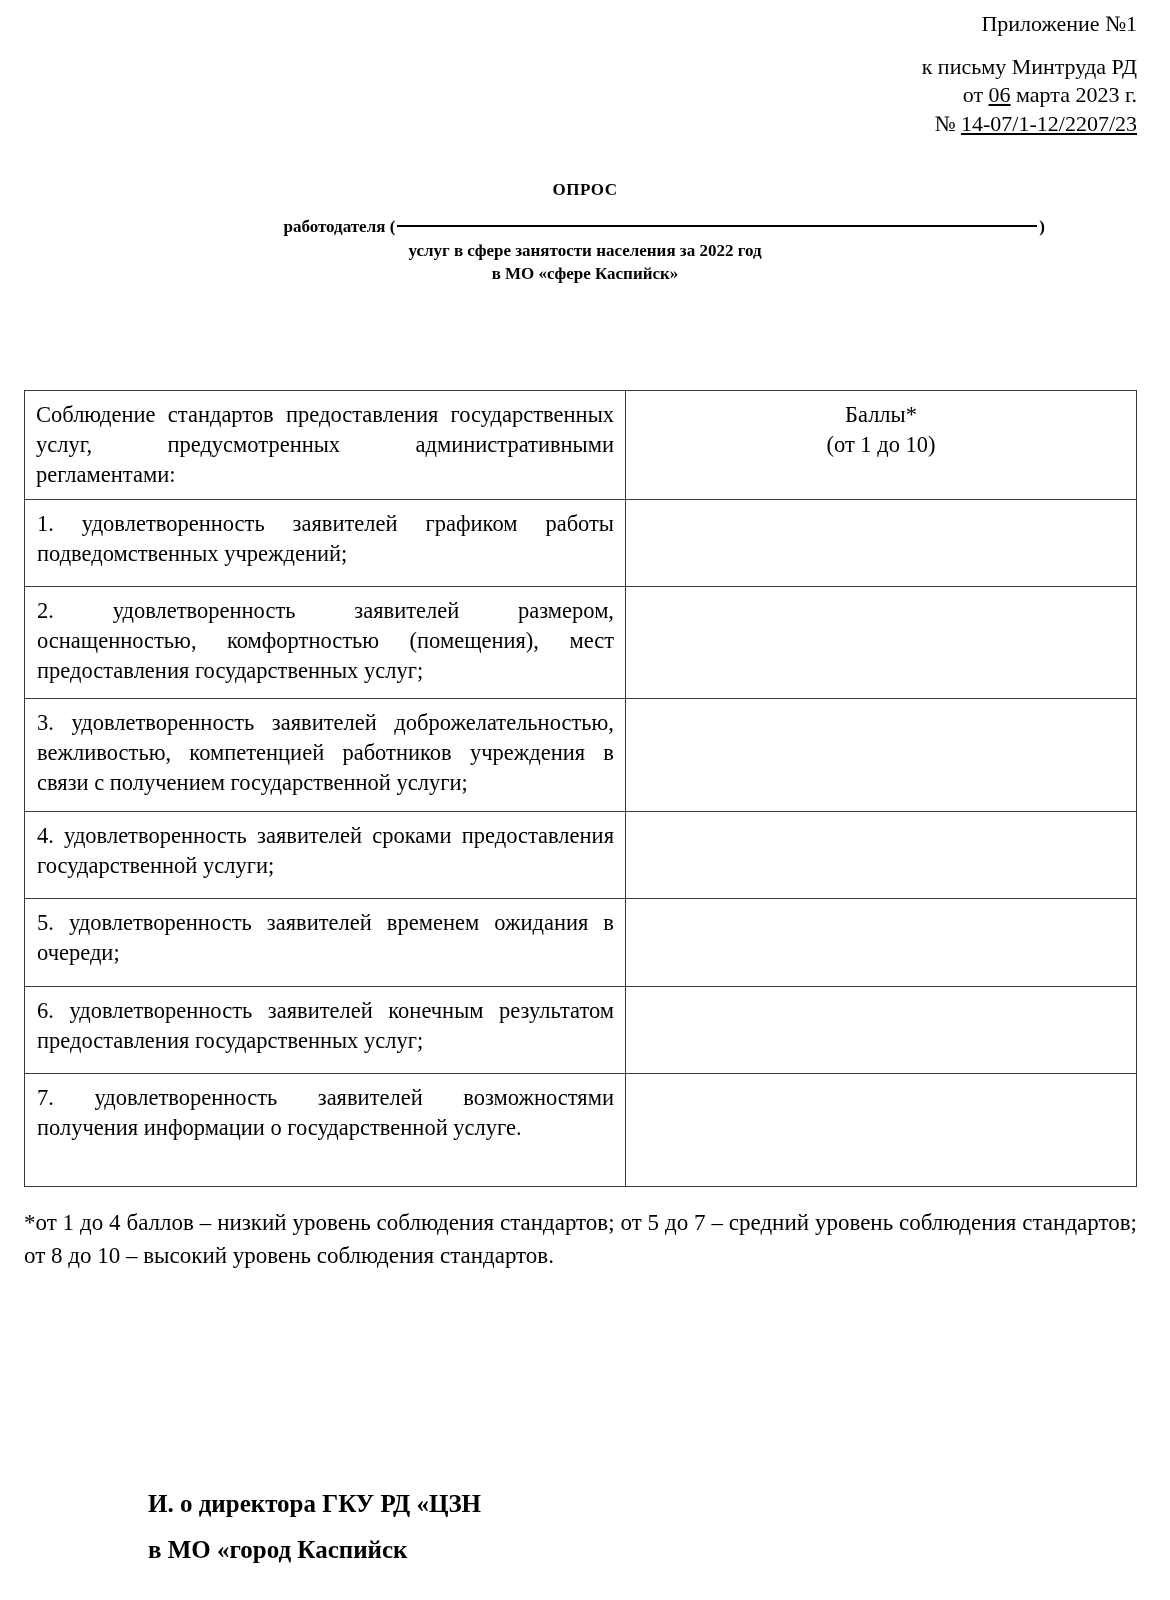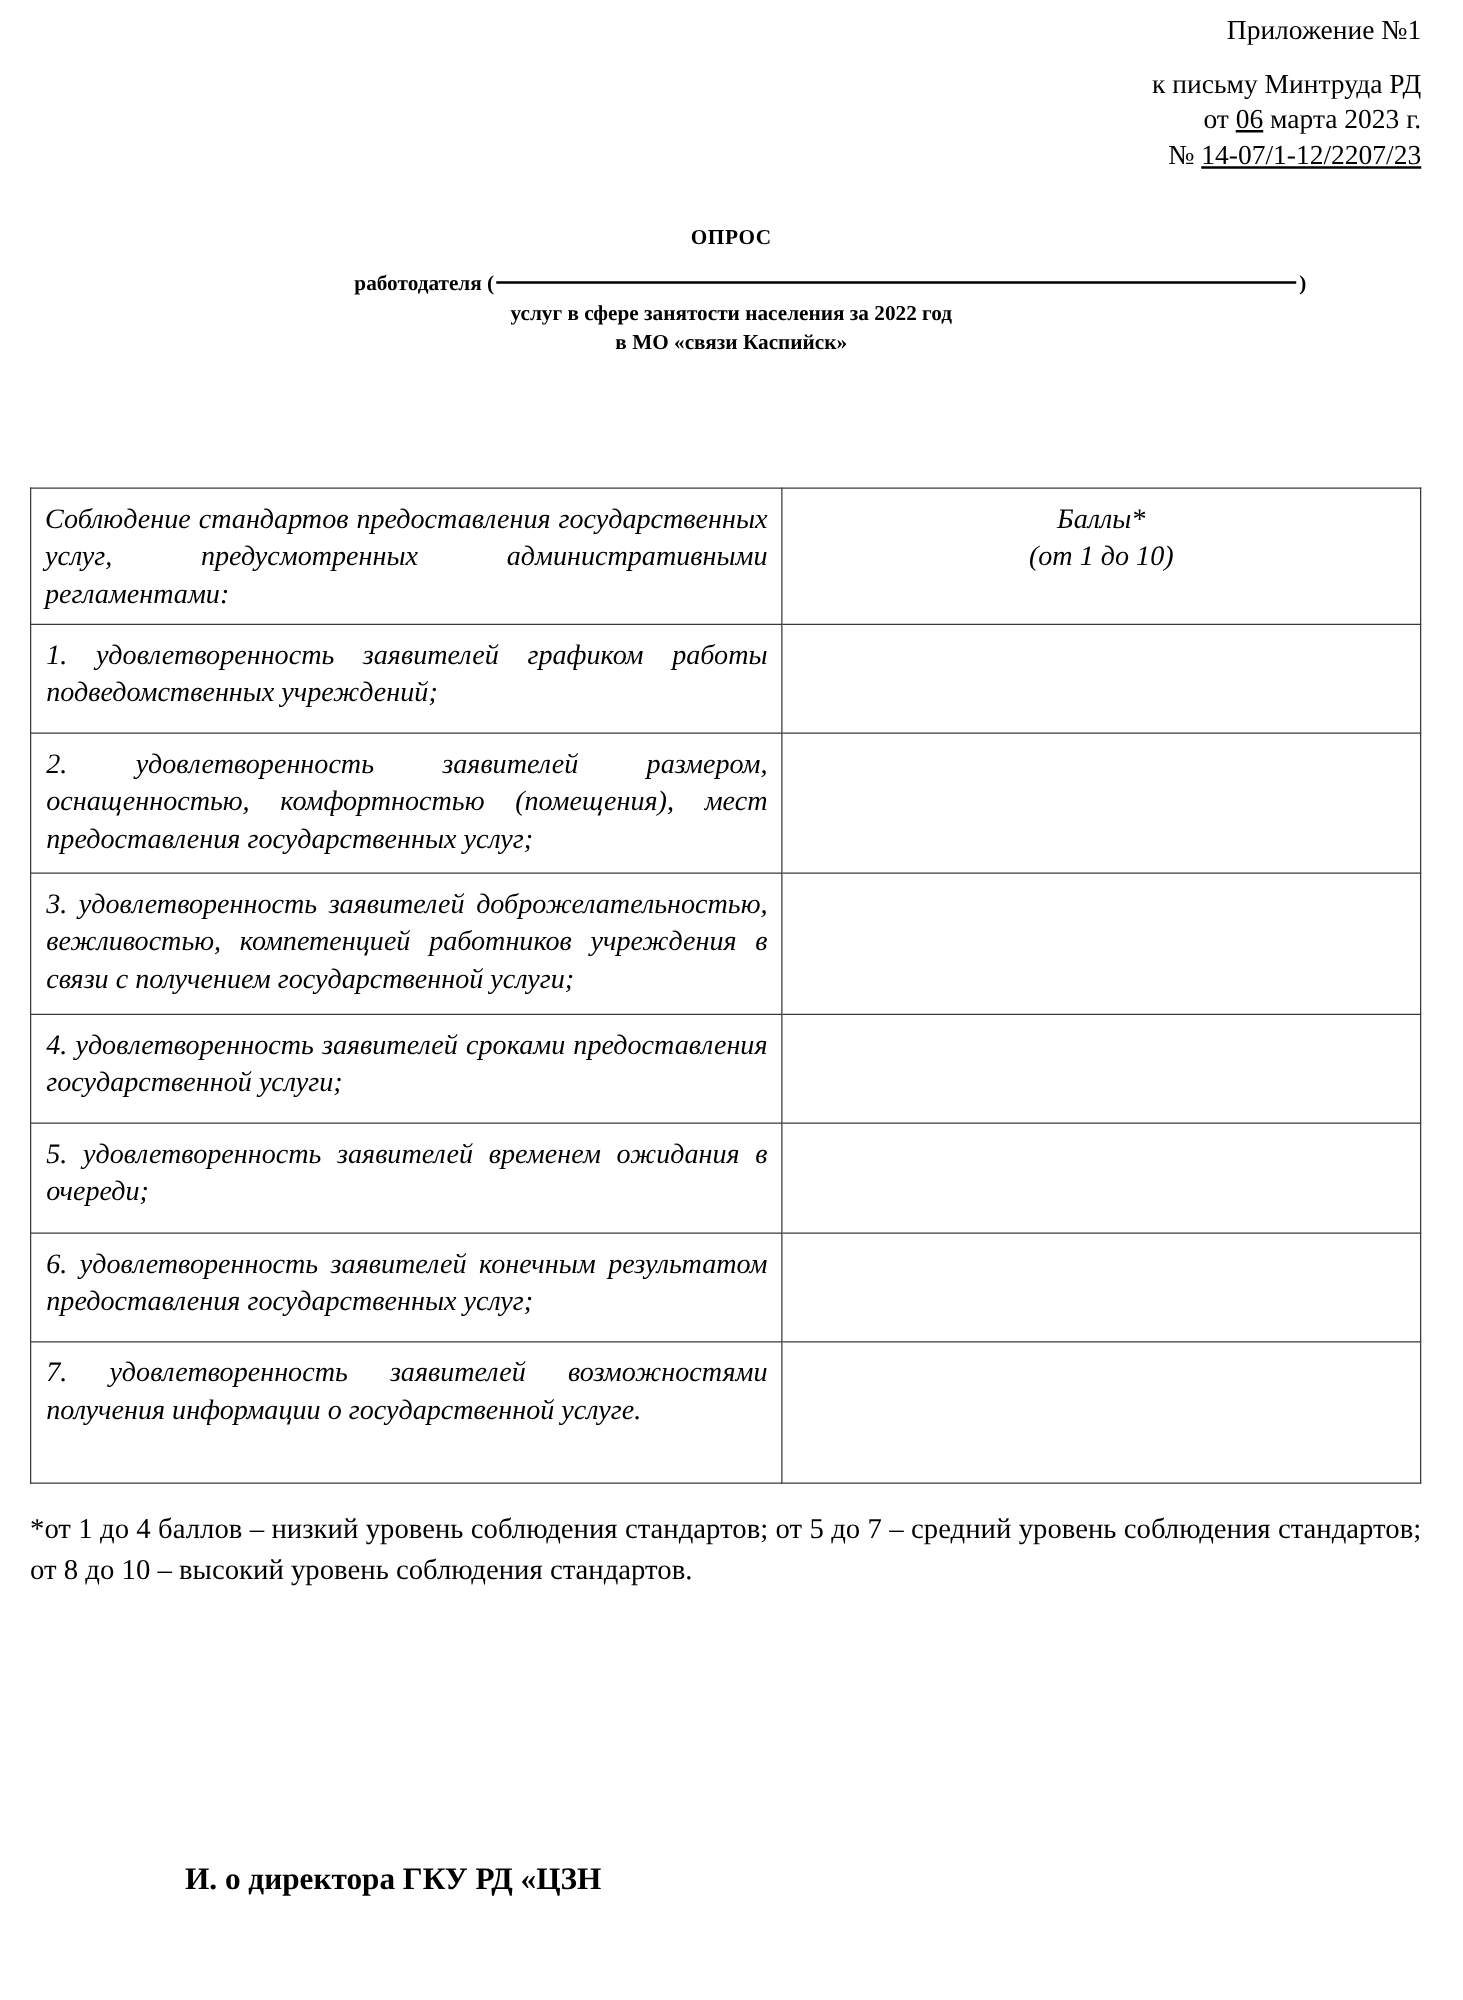--- a/index.html
+++ b/index.html
@@ -62,21 +62,20 @@
   
   .survey-table {
     position: absolute;
     left: 24px;
     top: 390px;
     width: 1113px;
     border-collapse: collapse;
     table-layout: fixed;
     font-size: 22.5px;
     line-height: 1.33;
-    font-style: italic;
   }
   .survey-table td {
     border: 1.6px solid #3a3a3a;
     padding: 9px 11px 9px 12px;
     vertical-align: top;
     text-align: justify;
     text-align-last: left;
     hyphens: none;
   }
   .survey-table td.col-score {
@@ -145,21 +144,21 @@
   <div class="ref-line ref-line-1">Приложение №1</div>
   <div class="ref-line">к письму Минтруда РД</div>
   <div class="ref-line"><span>от </span><span class="u">06</span><span> марта 2023 г.</span></div>
   <div class="ref-line"><span>№ </span><span class="u">14-07/1-12/2207/23</span></div>
 </div>
 
 <div class="title-block">
   <span class="title-line title-main">ОПРОС</span>
   <span class="title-employer"><span>работодателя (</span><span class="rule-fill"></span><span>)</span></span>
   <span class="title-line">услуг в сфере занятости населения за 2022 год</span>
-  <span class="title-line">в МО «связи Каспийск»</span>
+  <span class="title-line">в МО «сфере Каспийск»</span>
 </div>
 
 <table class="survey-table">
   <tbody>
     <tr class="row-h-1">
       <th class="hdr-criteria">Соблюдение стандартов предоставления государственных услуг, предусмотренных административными регламентами:</th>
       <th class="hdr-score">
         <span>Баллы*</span>
         <span class="score-sub">(от 1 до 10)</span>
       </th>
@@ -195,14 +194,15 @@
   </tbody>
 </table>
 
 <div class="footnote">*от 1 до 4 баллов – низкий уровень соблюдения стандартов; от 5 до 7 – средний уровень соблюдения стандартов; от 8 до 10 – высокий уровень соблюдения стандартов.</div>
 
 <div class="signature">
   <div class="sig-row">
     <span class="sig-left">И. о директора ГКУ РД «ЦЗН</span>
   </div>
   <div class="sig-row">
+    <span class="sig-left">в МО «город Каспийск</span>
   </div>
 </div>
 
 </body></html>

